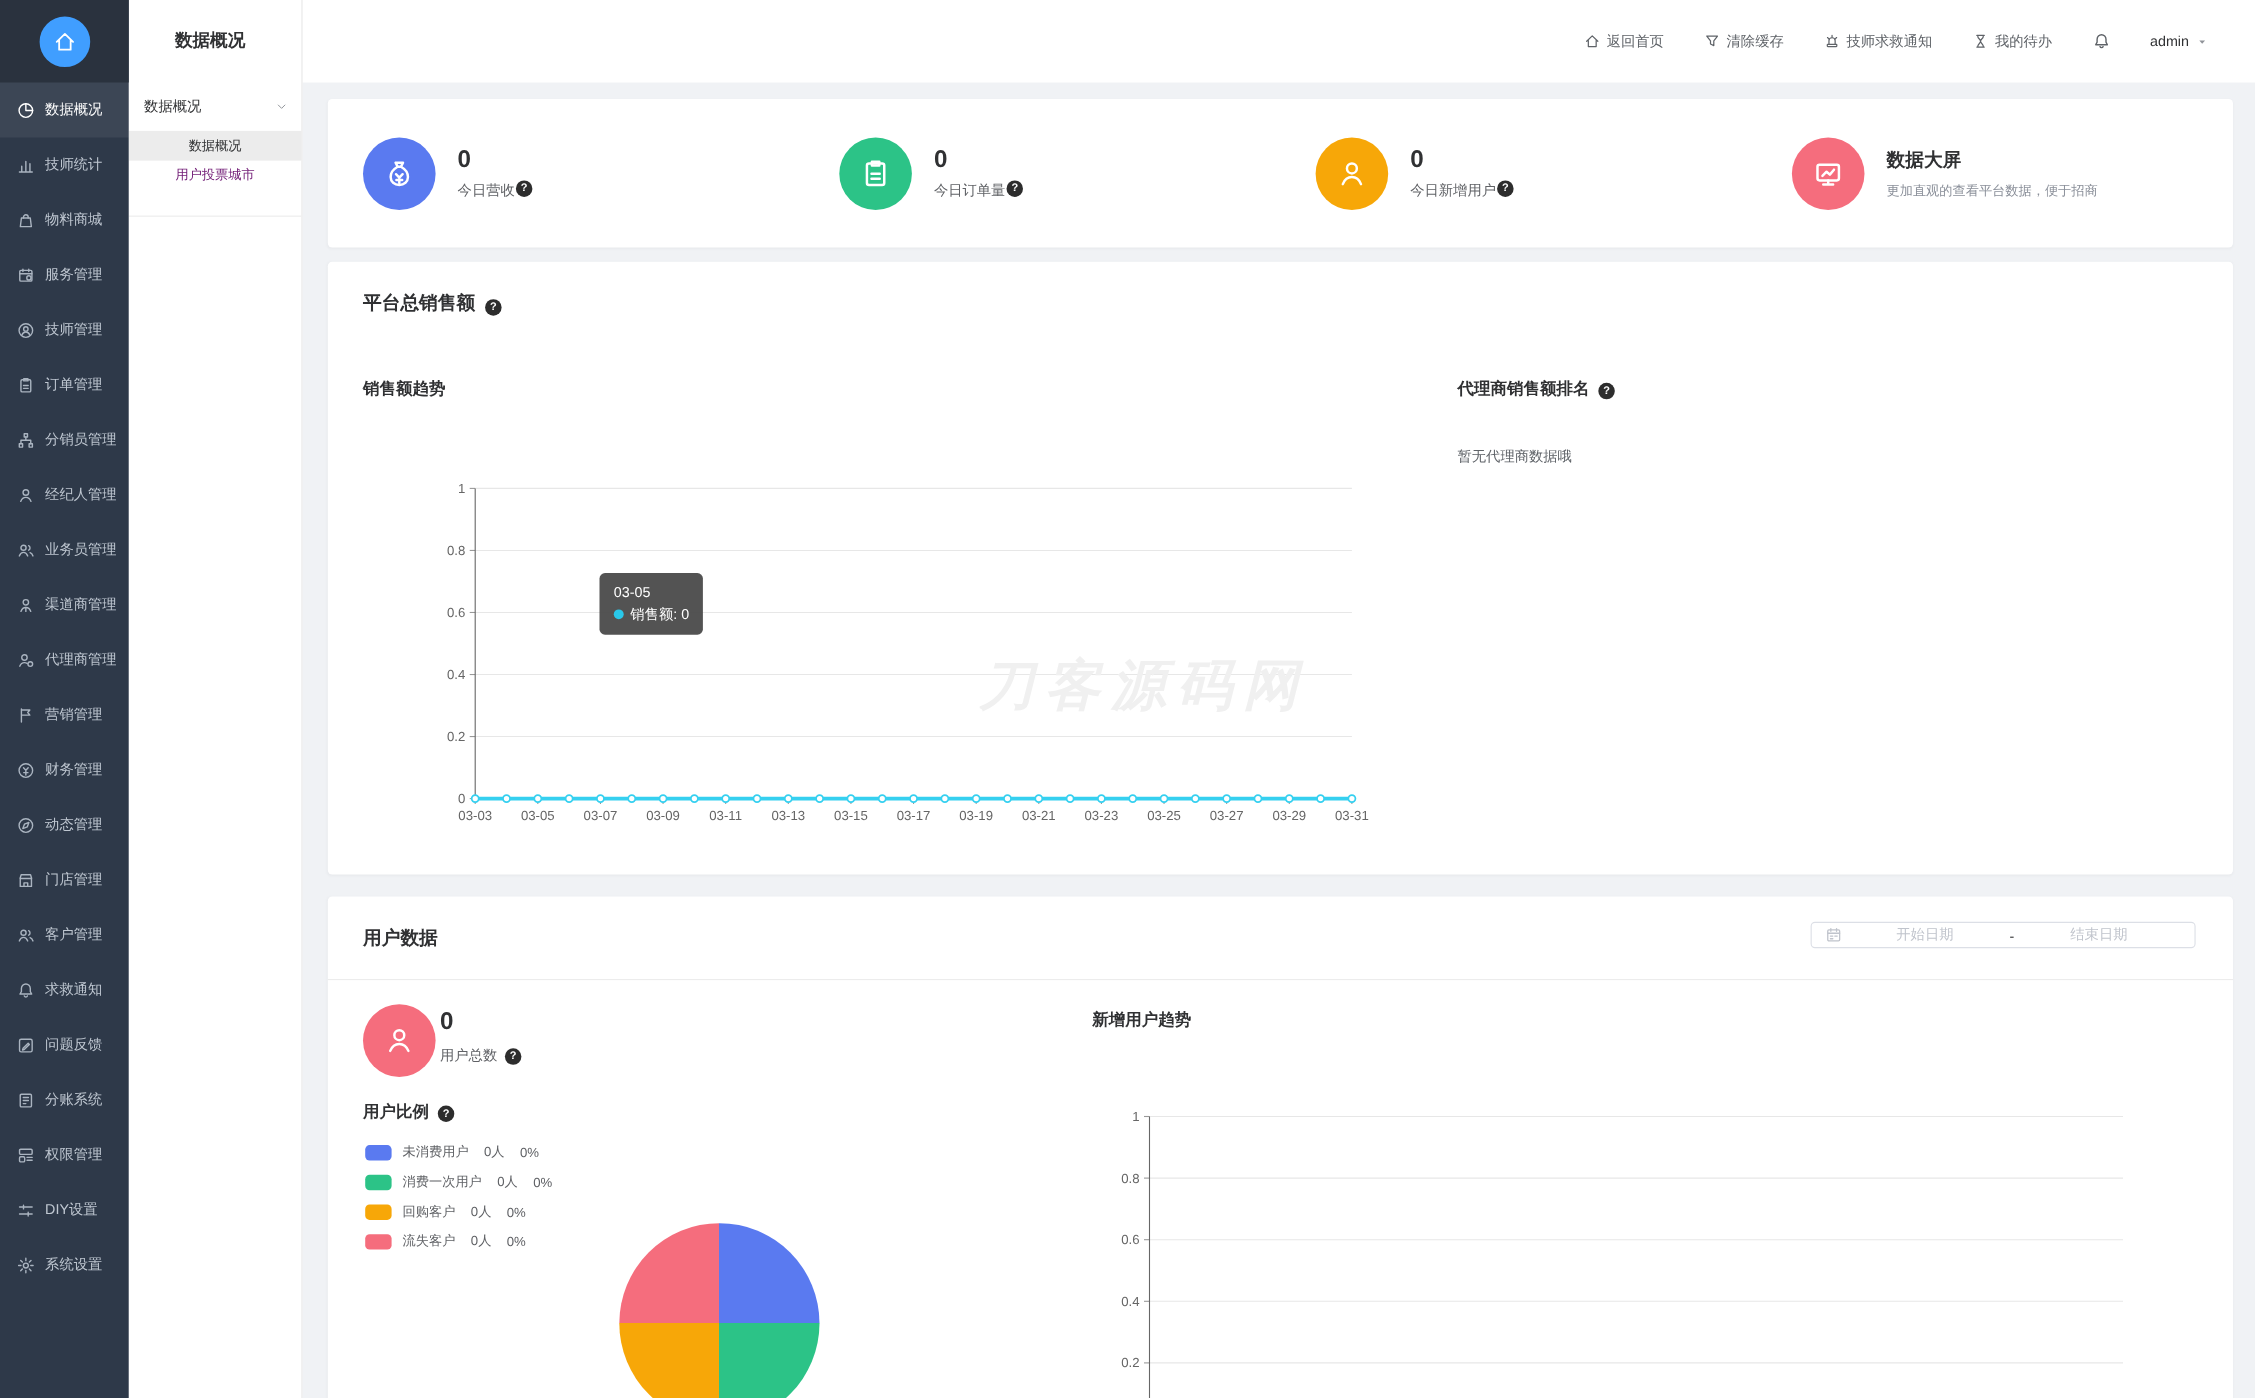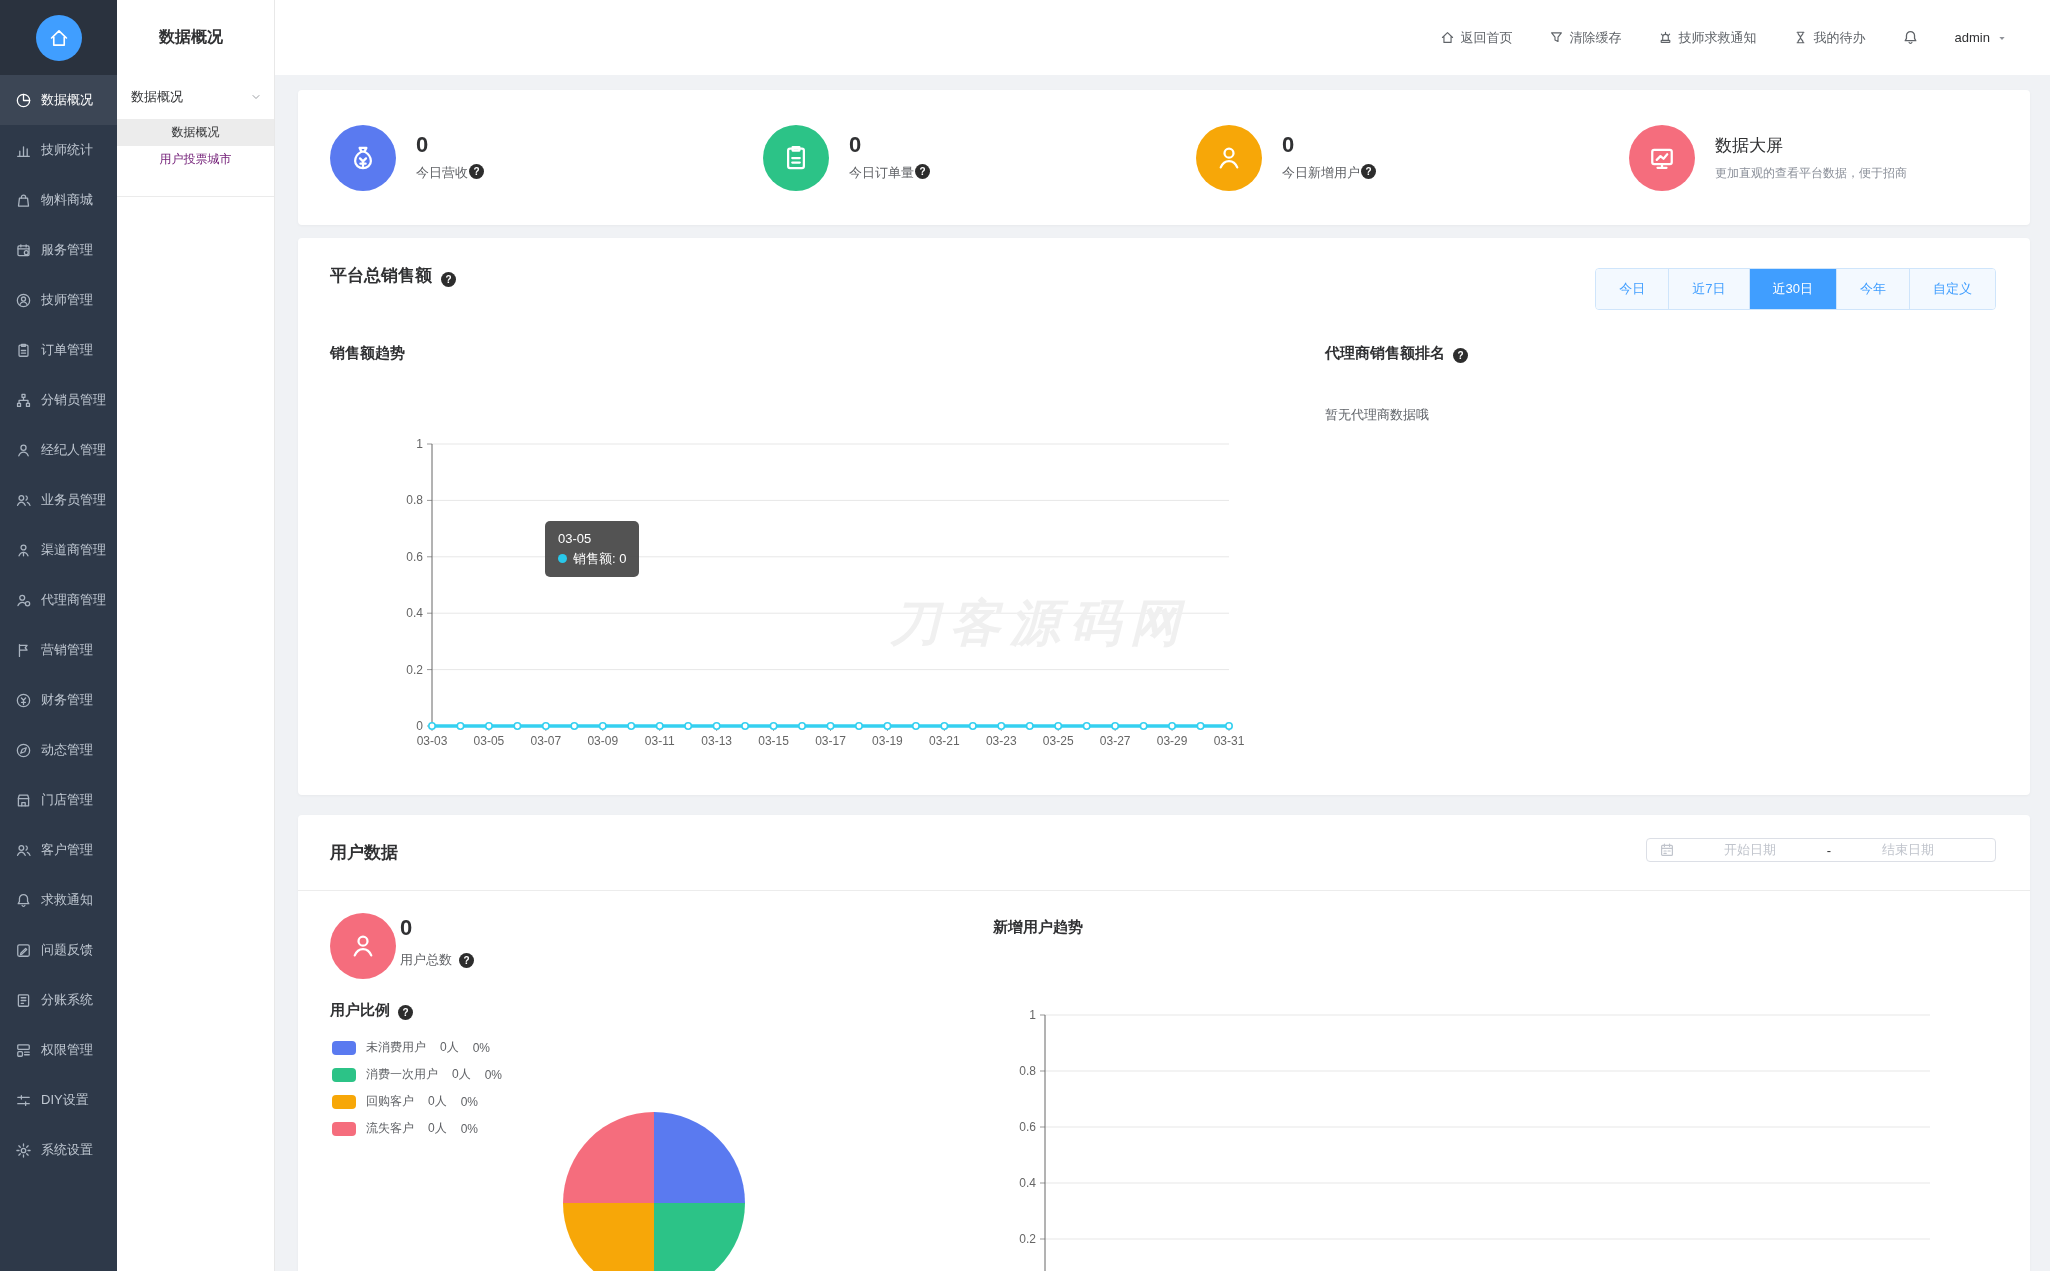--- a/index.html
+++ b/index.html
@@ -32,21 +32,21 @@
   
   .main{position:absolute;left:275px;top:75px;right:0;bottom:0}
   .card{position:absolute;background:#fff;border-radius:4px;box-shadow:0 1px 3px rgba(0,0,0,.04)}
   
   .stats{left:23px;top:15px;width:1732px;height:135px;display:flex;align-items:center}
   .stat{flex:1;display:flex;align-items:center;padding-left:32px;gap:20px;box-sizing:border-box}
   .circle{width:66px;height:66px;border-radius:50%;display:flex;align-items:center;justify-content:center;color:#fff;flex:none}
   .stat-value{font-size:22px;font-weight:bold;color:#303133;line-height:1.1}
   .stat-label{margin-top:7px;font-size:13px;color:#606266;display:flex;align-items:flex-start;gap:1px}
   .help{width:15px;height:15px;border-radius:50%;background:#2d2d2d;color:#fff;font-size:10px;font-weight:bold;display:inline-flex;align-items:center;justify-content:center;cursor:pointer;flex:none}
-  .screen-title{font-size:17px;font-weight:normal;color:#303133}
+  .screen-title{font-size:17px;font-weight:bold;color:#303133}
   .screen-desc{margin-top:8px;font-size:12px;color:#8a8f99}
   
   .sales{left:23px;top:163px;width:1732px;height:557px}
   .panel-title{position:absolute;left:32px;top:26px;font-size:17px;font-weight:bold;color:#303133;display:flex;align-items:flex-end;gap:9px}
   .ranges{position:absolute;right:34px;top:30px;display:flex;border:1px solid #cfe5fb;border-radius:4px;overflow:hidden}
   .range-btn{height:40px;padding:0 23px;display:flex;align-items:center;font-size:13px;color:#409eff;background:#f3f9ff;cursor:pointer;border-left:1px solid #cfe5fb}
   .range-btn:first-child{border-left:none}
   .range-btn.active{background:#409eff;color:#fff}
   .section-title{font-size:15px;font-weight:bold;color:#303133;display:flex;align-items:flex-end;gap:8px}
   .sales-trend-title{position:absolute;left:32px;top:106px}
@@ -432,27 +432,20 @@
           <div class="screen-desc">更加直观的查看平台数据，便于招商</div>
         </div>
       </div>
     </section>
 
     <section class="card sales">
       <div class="panel-title">
         <span>平台总销售额</span>
         <span class="help">?</span>
       </div>
-      <div class="ranges">
-          <div class="range-btn">今日</div>
-          <div class="range-btn">近7日</div>
-          <div class="range-btn active">近30日</div>
-          <div class="range-btn">今年</div>
-          <div class="range-btn">自定义</div>
-        </div>
 
       <div class="section-title sales-trend-title">
         <span>销售额趋势</span>
       </div>
 
       <svg class="sales-chart" id="sales-chart" width="860" height="330" viewBox="0 0 860 330">
           <line x1="37" y1="296" x2="42" y2="296" stroke="#999"></line>
           <text x="33" y="300" text-anchor="end" class="tick">0</text>
           <line x1="42" y1="239.60000000000002" x2="839" y2="239.60000000000002" stroke="#e7e7e7"></line>
           <line x1="37" y1="239.60000000000002" x2="42" y2="239.60000000000002" stroke="#999"></line>

